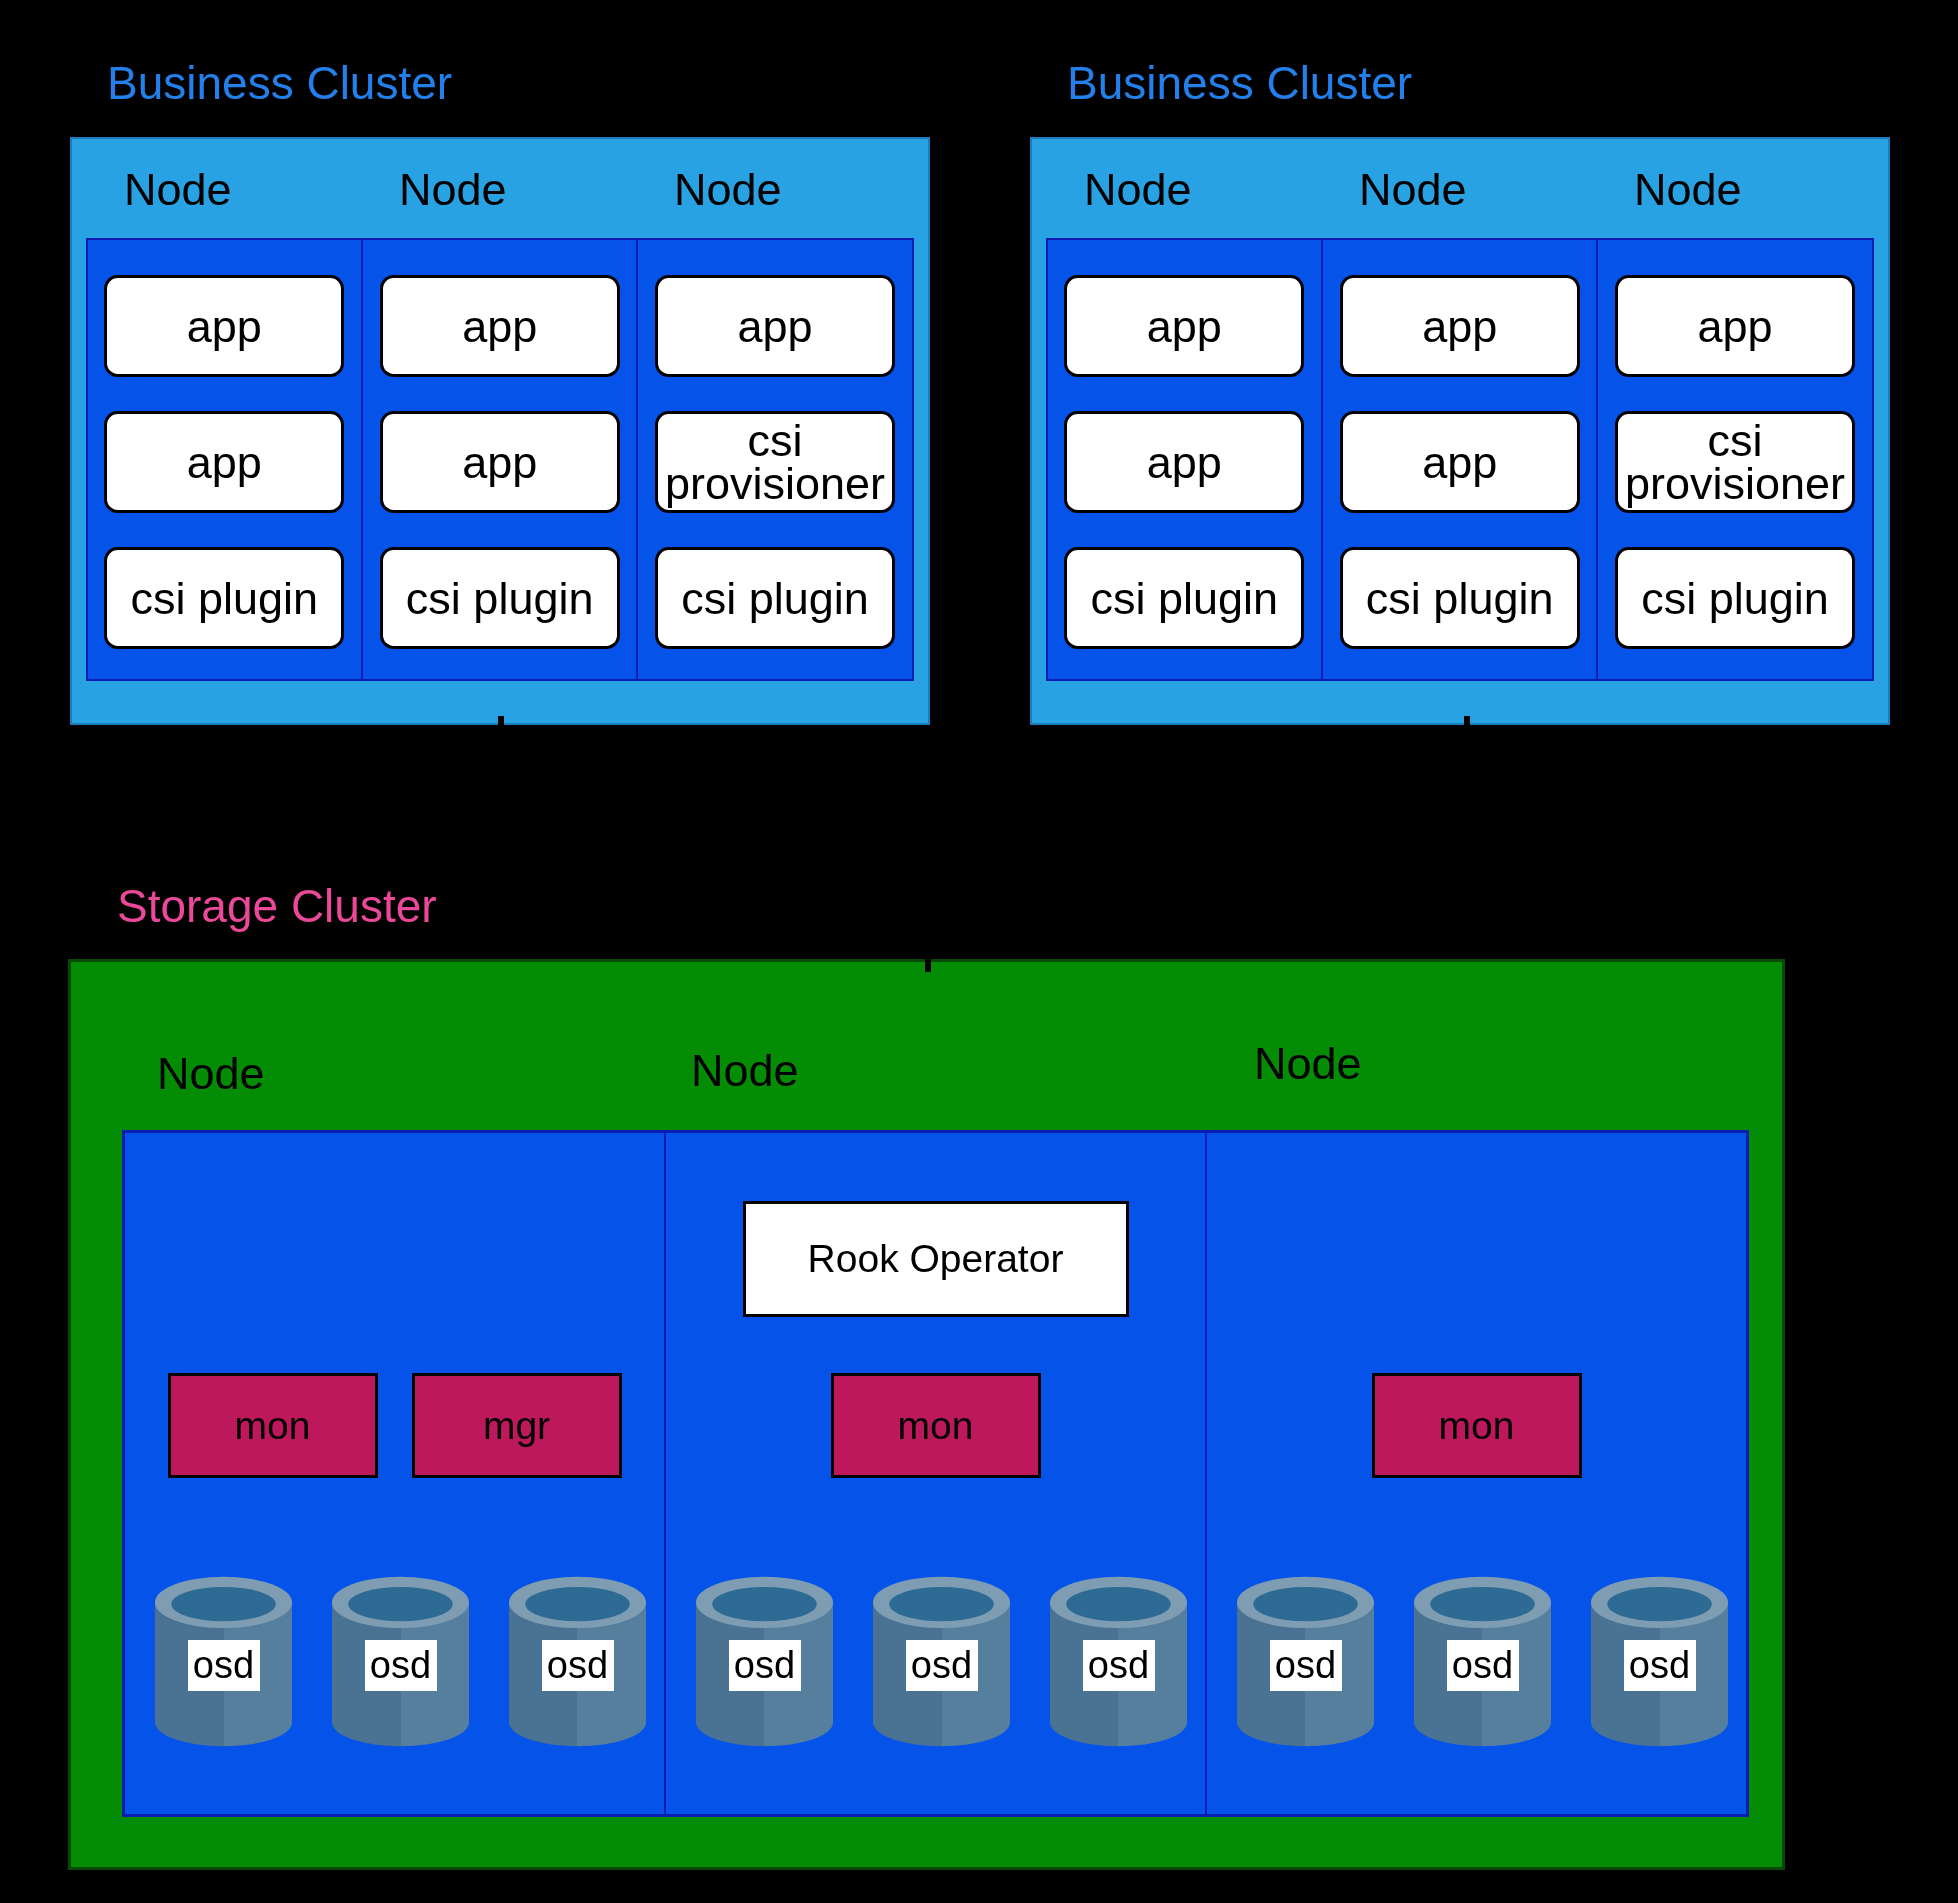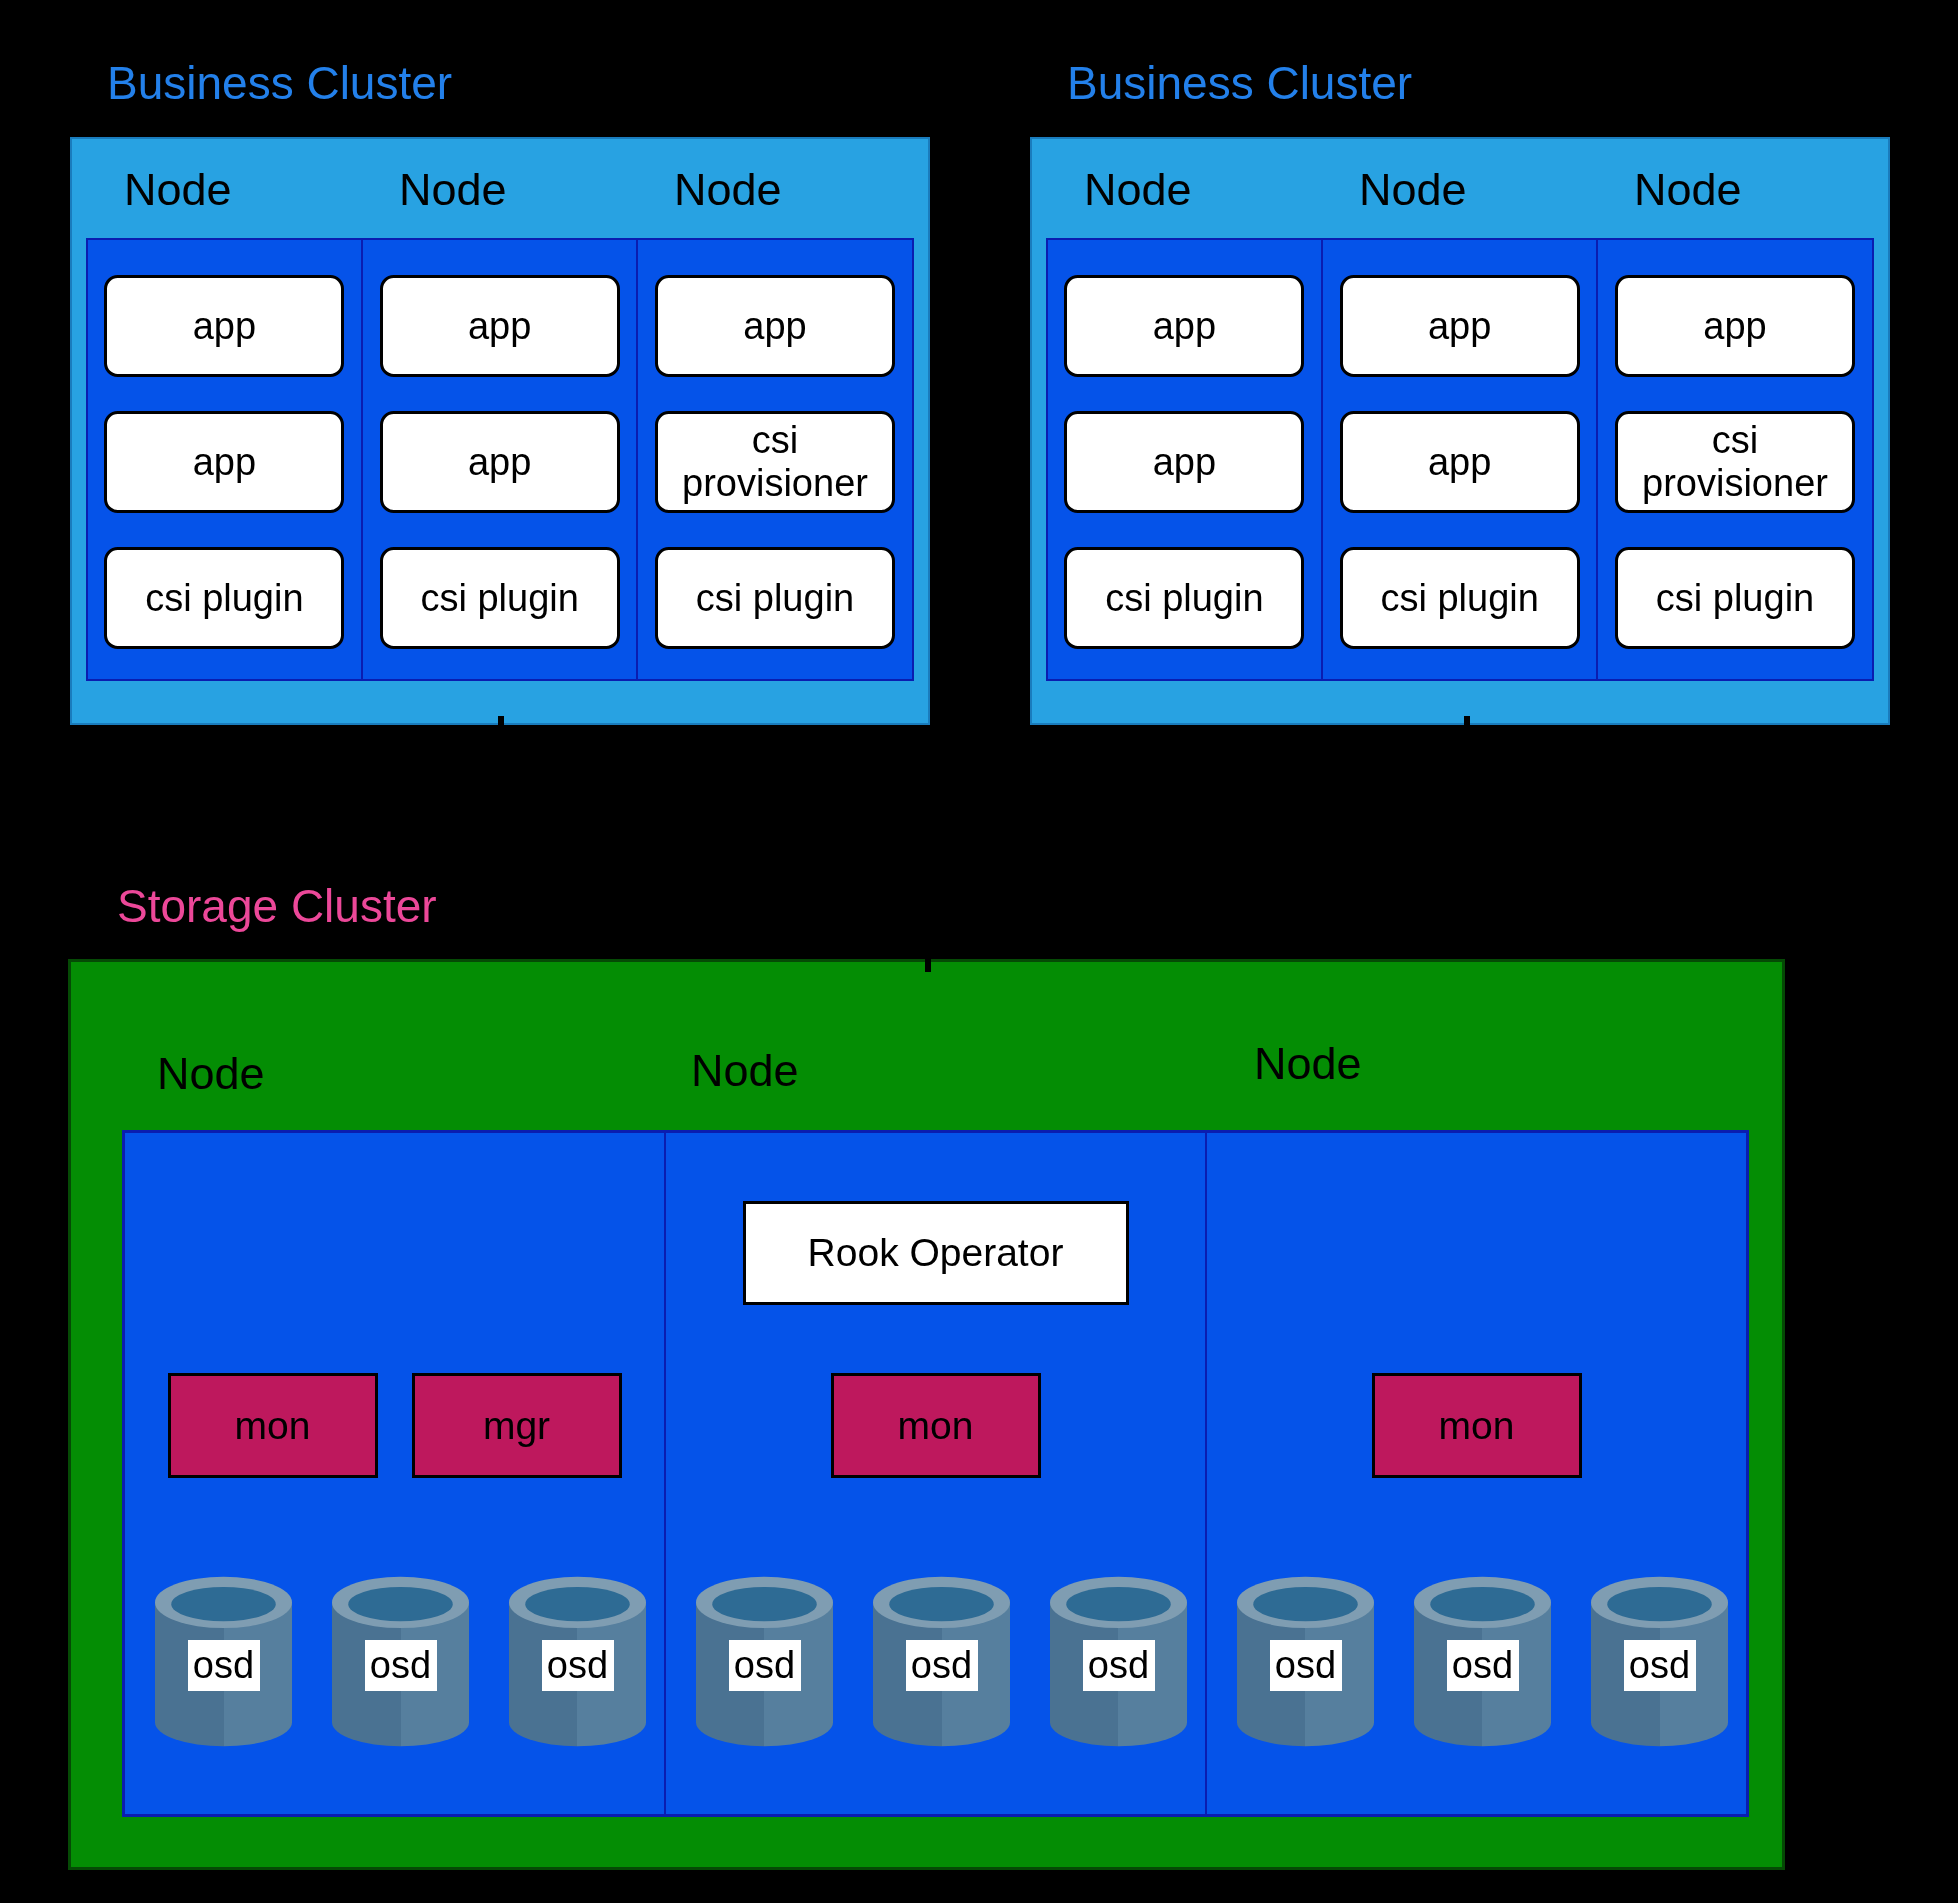--- a/index.html
+++ b/index.html
@@ -14,32 +14,32 @@
   .bcluster{position:absolute;top:137px;width:860px;height:588px;
             background:#28a2e2;border:2.6px solid #1a7cbd;box-sizing:border-box;}
   .bc-node-label{position:absolute;top:28px;font-size:45px;line-height:45px;color:#000;}
   .binner{position:absolute;left:13.7px;top:99px;width:828px;height:443px;
           background:#0553e9;border:2.6px solid #0a1db0;box-sizing:border-box;display:flex;}
   .bcol{flex:1 1 0;display:flex;flex-direction:column;align-items:center;
         padding-top:35px;gap:34px;min-width:0;}
   .bcol + .bcol{border-left:2.6px solid #0a1db0;}
   .pod{width:240px;height:102px;background:#fff;border:3.4px solid #000;border-radius:13.7px;
        box-sizing:border-box;display:flex;align-items:center;justify-content:center;
-       text-align:center;font-size:38px;line-height:43px;flex:0 0 auto;}
+       text-align:center;font-size:45px;line-height:43px;flex:0 0 auto;}
 
   
   .scluster{position:absolute;left:68px;top:959px;width:1717px;height:911px;
             background:#048d04;border:3.4px solid #054a05;box-sizing:border-box;}
   .sc-node-label{position:absolute;font-size:45px;line-height:45px;color:#000;}
   .sinner{position:absolute;left:51px;top:168px;width:1627px;height:687px;
           background:#0553e9;border:3.4px solid #0a1db0;box-sizing:border-box;display:flex;}
   .scol{flex:1 1 0;position:relative;min-width:0;}
   .scol + .scol{border-left:2.6px solid #0a1db0;}
   .oprow{position:absolute;left:0;top:68px;width:100%;display:flex;justify-content:center;}
-  .op{width:386px;height:104px;background:#fff;border:3.4px solid #000;box-sizing:border-box;
+  .op{width:386px;height:116px;background:#fff;border:3.4px solid #000;box-sizing:border-box;
       display:flex;align-items:center;justify-content:center;font-size:39px;}
   .svcrow{position:absolute;left:0;top:240px;width:100%;display:flex;
           justify-content:center;gap:34px;}
   .svc{width:210px;height:105px;background:#be185d;border:3.4px solid #000;box-sizing:border-box;
        display:flex;align-items:center;justify-content:center;font-size:39px;}
   .osdrow{position:absolute;left:0;top:442px;width:100%;display:flex;
           justify-content:center;gap:29px;}
   .cyl{position:relative;width:137px;height:173px;flex:0 0 auto;margin-left:11px;}
   .cyl svg{position:absolute;left:0;top:0;}
   .osd-label{position:absolute;left:33px;top:65px;width:72px;height:51px;background:#fff;

